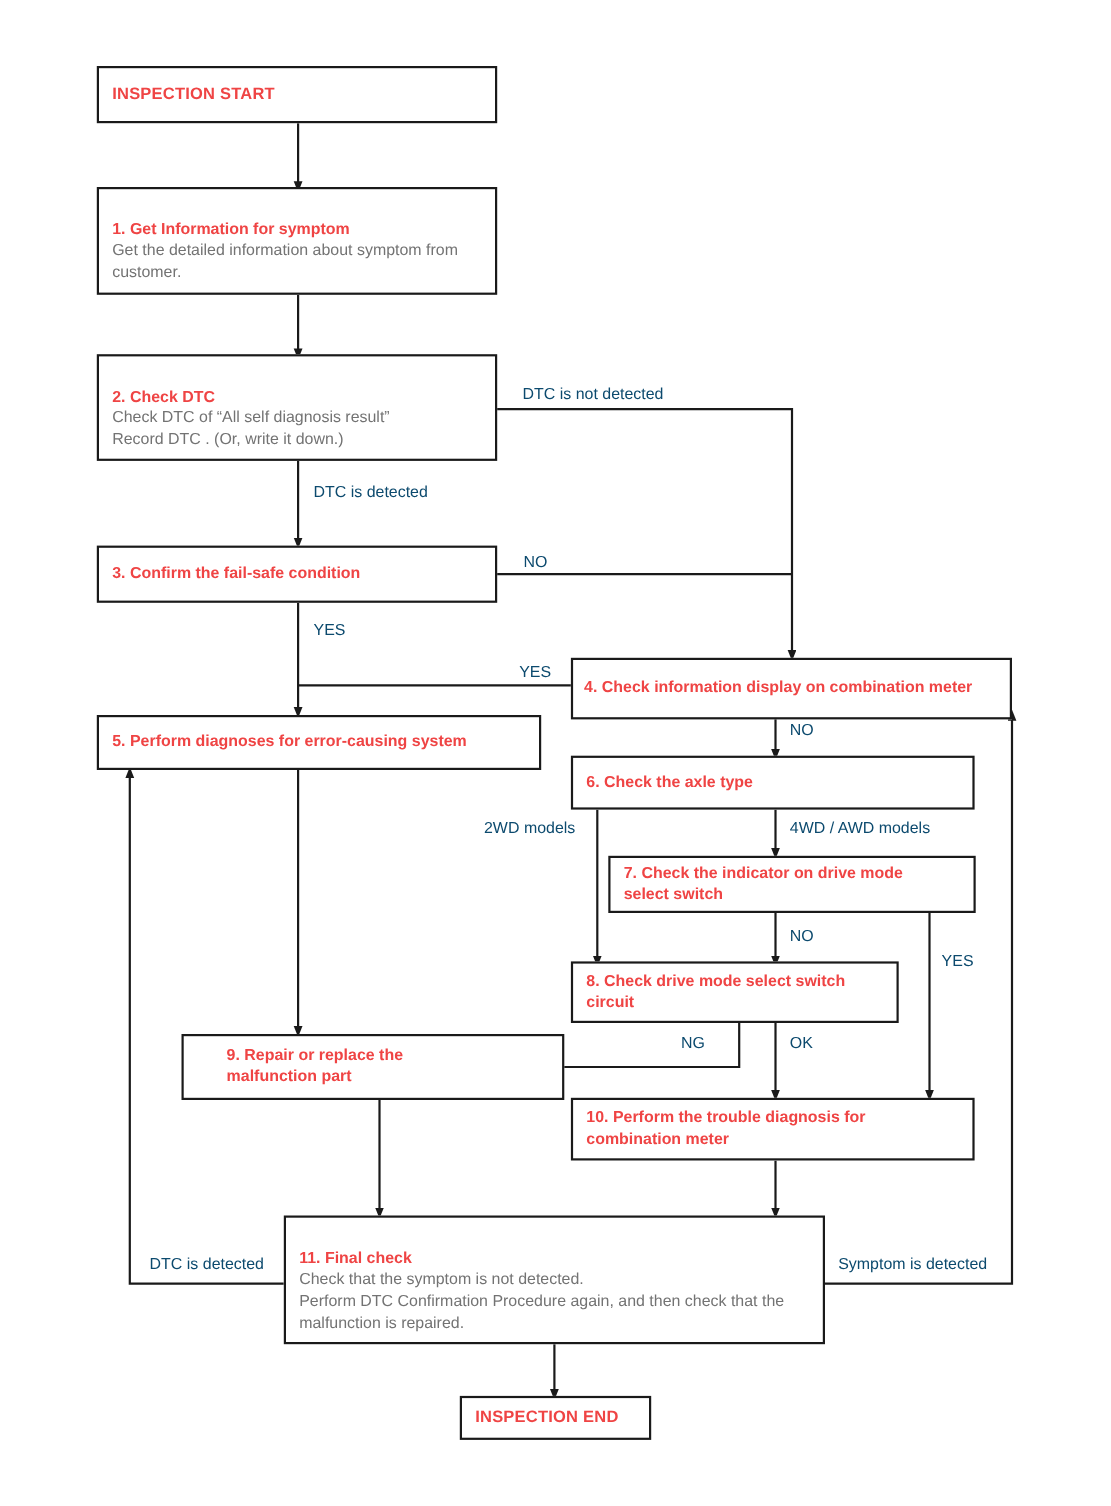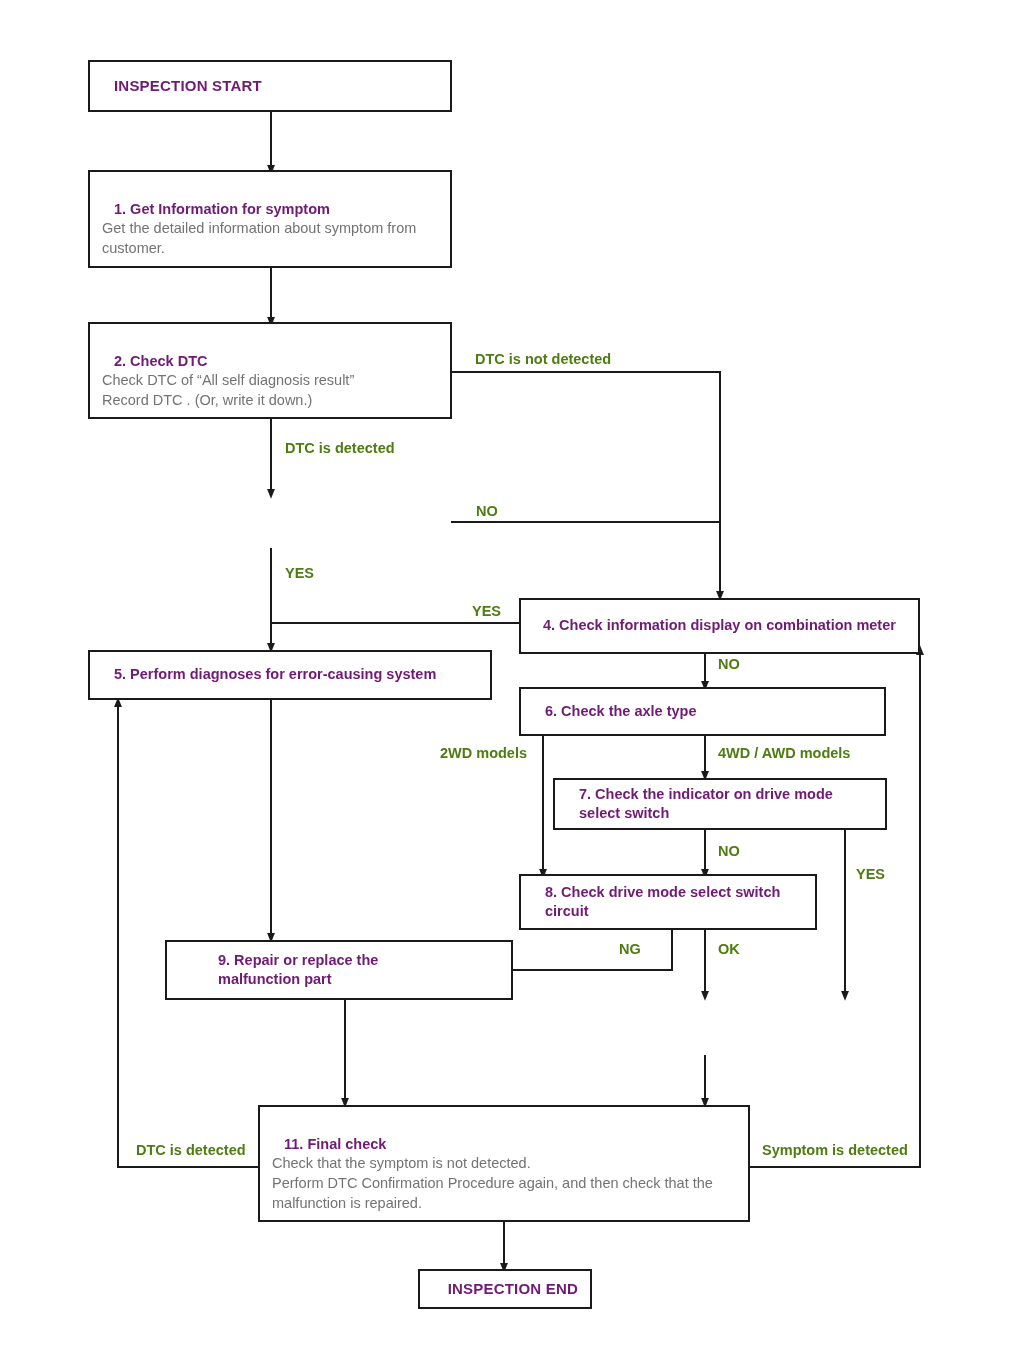--- a/index.html
+++ b/index.html
@@ -32,50 +32,48 @@
     display: flex;
     flex-direction: column;
     justify-content: center;
     padding: 6px 12px;
     z-index: 2;
   }
   .node .ttl {
     font-weight: bold;
     font-size: 14.5px;
     line-height: 1.34;
-    color: #701a75;
+    color: #ef4444;
     white-space: pre-line;
-    margin-left: 12px;
   }
   .node .bdy {
     font-weight: normal;
     font-size: 14.5px;
     line-height: 1.36;
     color: #737373;
     white-space: pre-line;
   }
   .node.terminal .ttl {
     font-size: 15px;
     letter-spacing: 0.2px;
   }
   .node.top-align {
     justify-content: flex-start;
     padding-top: 28px;
   }
   .elabel {
     position: absolute;
     font-size: 14.5px;
-    color: #4d7c0f;
+    color: #0c4a6e;
     font-family: "Liberation Sans", sans-serif;
     background: #ffffff;
     white-space: nowrap;
     z-index: 3;
     padding: 0 2px;
     line-height: 1.1;
-    font-weight: bold;
   }
 </style>
 </head>
 <body>
 
 <div id="canvas">
 
   <svg id="wires" viewBox="0 0 1010 1369">
     <defs>
       <marker id="ah" markerWidth="10" markerHeight="10" refX="5.2" refY="4" orient="auto" markerUnits="userSpaceOnUse">
@@ -135,20 +133,23 @@
     <div class="bdy">Get the detailed information about symptom from
 customer.</div>
   </div>
 
   <div class="node top-align" style="left:88px; top:322px; width:364px; height:97px;">
     <div class="ttl">2. Check DTC</div>
     <div class="bdy">Check DTC of “All self diagnosis result”
 Record DTC . (Or, write it down.)</div>
   </div>
 
+  <div class="node" style="left:88px; top:496px; width:364px; height:52px;">
+    <div class="ttl">3. Confirm the fail-safe condition</div>
+  </div>
 
   <div class="node" style="left:519px; top:598px; width:401px; height:56px;padding-left:10px;">
     <div class="ttl">4. Check information display on combination meter</div>
   </div>
 
   <div class="node" style="left:88px; top:650px; width:404px; height:50px;">
     <div class="ttl">5. Perform diagnoses for error-causing system</div>
   </div>
 
   <div class="node" style="left:519px; top:687px; width:367px; height:49px;">
@@ -163,29 +164,33 @@
   <div class="node" style="left:519px; top:874px; width:298px; height:56px;">
     <div class="ttl">8. Check drive mode select switch
 circuit</div>
   </div>
 
   <div class="node" style="left:165px; top:940px; width:348px; height:60px;padding-left:39px;">
     <div class="ttl">9. Repair or replace the
 malfunction part</div>
   </div>
 
+  <div class="node" style="left:519px; top:998px; width:367px; height:57px;">
+    <div class="ttl">10. Perform the trouble diagnosis for
+combination meter</div>
+  </div>
 
   <div class="node top-align" style="left:258px; top:1105px; width:492px; height:117px;">
     <div class="ttl">11. Final check</div>
     <div class="bdy">Check that the symptom is not detected.
 Perform DTC Confirmation Procedure again, and then check that the
 malfunction is repaired.</div>
   </div>
 
-  <div class="node terminal" style="left:418px; top:1269px; width:174px; height:40px;align-items:flex-end;">
+  <div class="node terminal" style="left:418px; top:1269px; width:174px; height:40px;">
     <div class="ttl">INSPECTION END</div>
   </div>
 
   <div class="elabel" style="left:473px; top:352px;">DTC is not detected</div>
 
   <div class="elabel" style="left:283px; top:441px;">DTC is detected</div>
 
   <div class="elabel" style="left:474px; top:504px;">NO</div>
 
   <div class="elabel" style="left:283px; top:566px;">YES</div>

